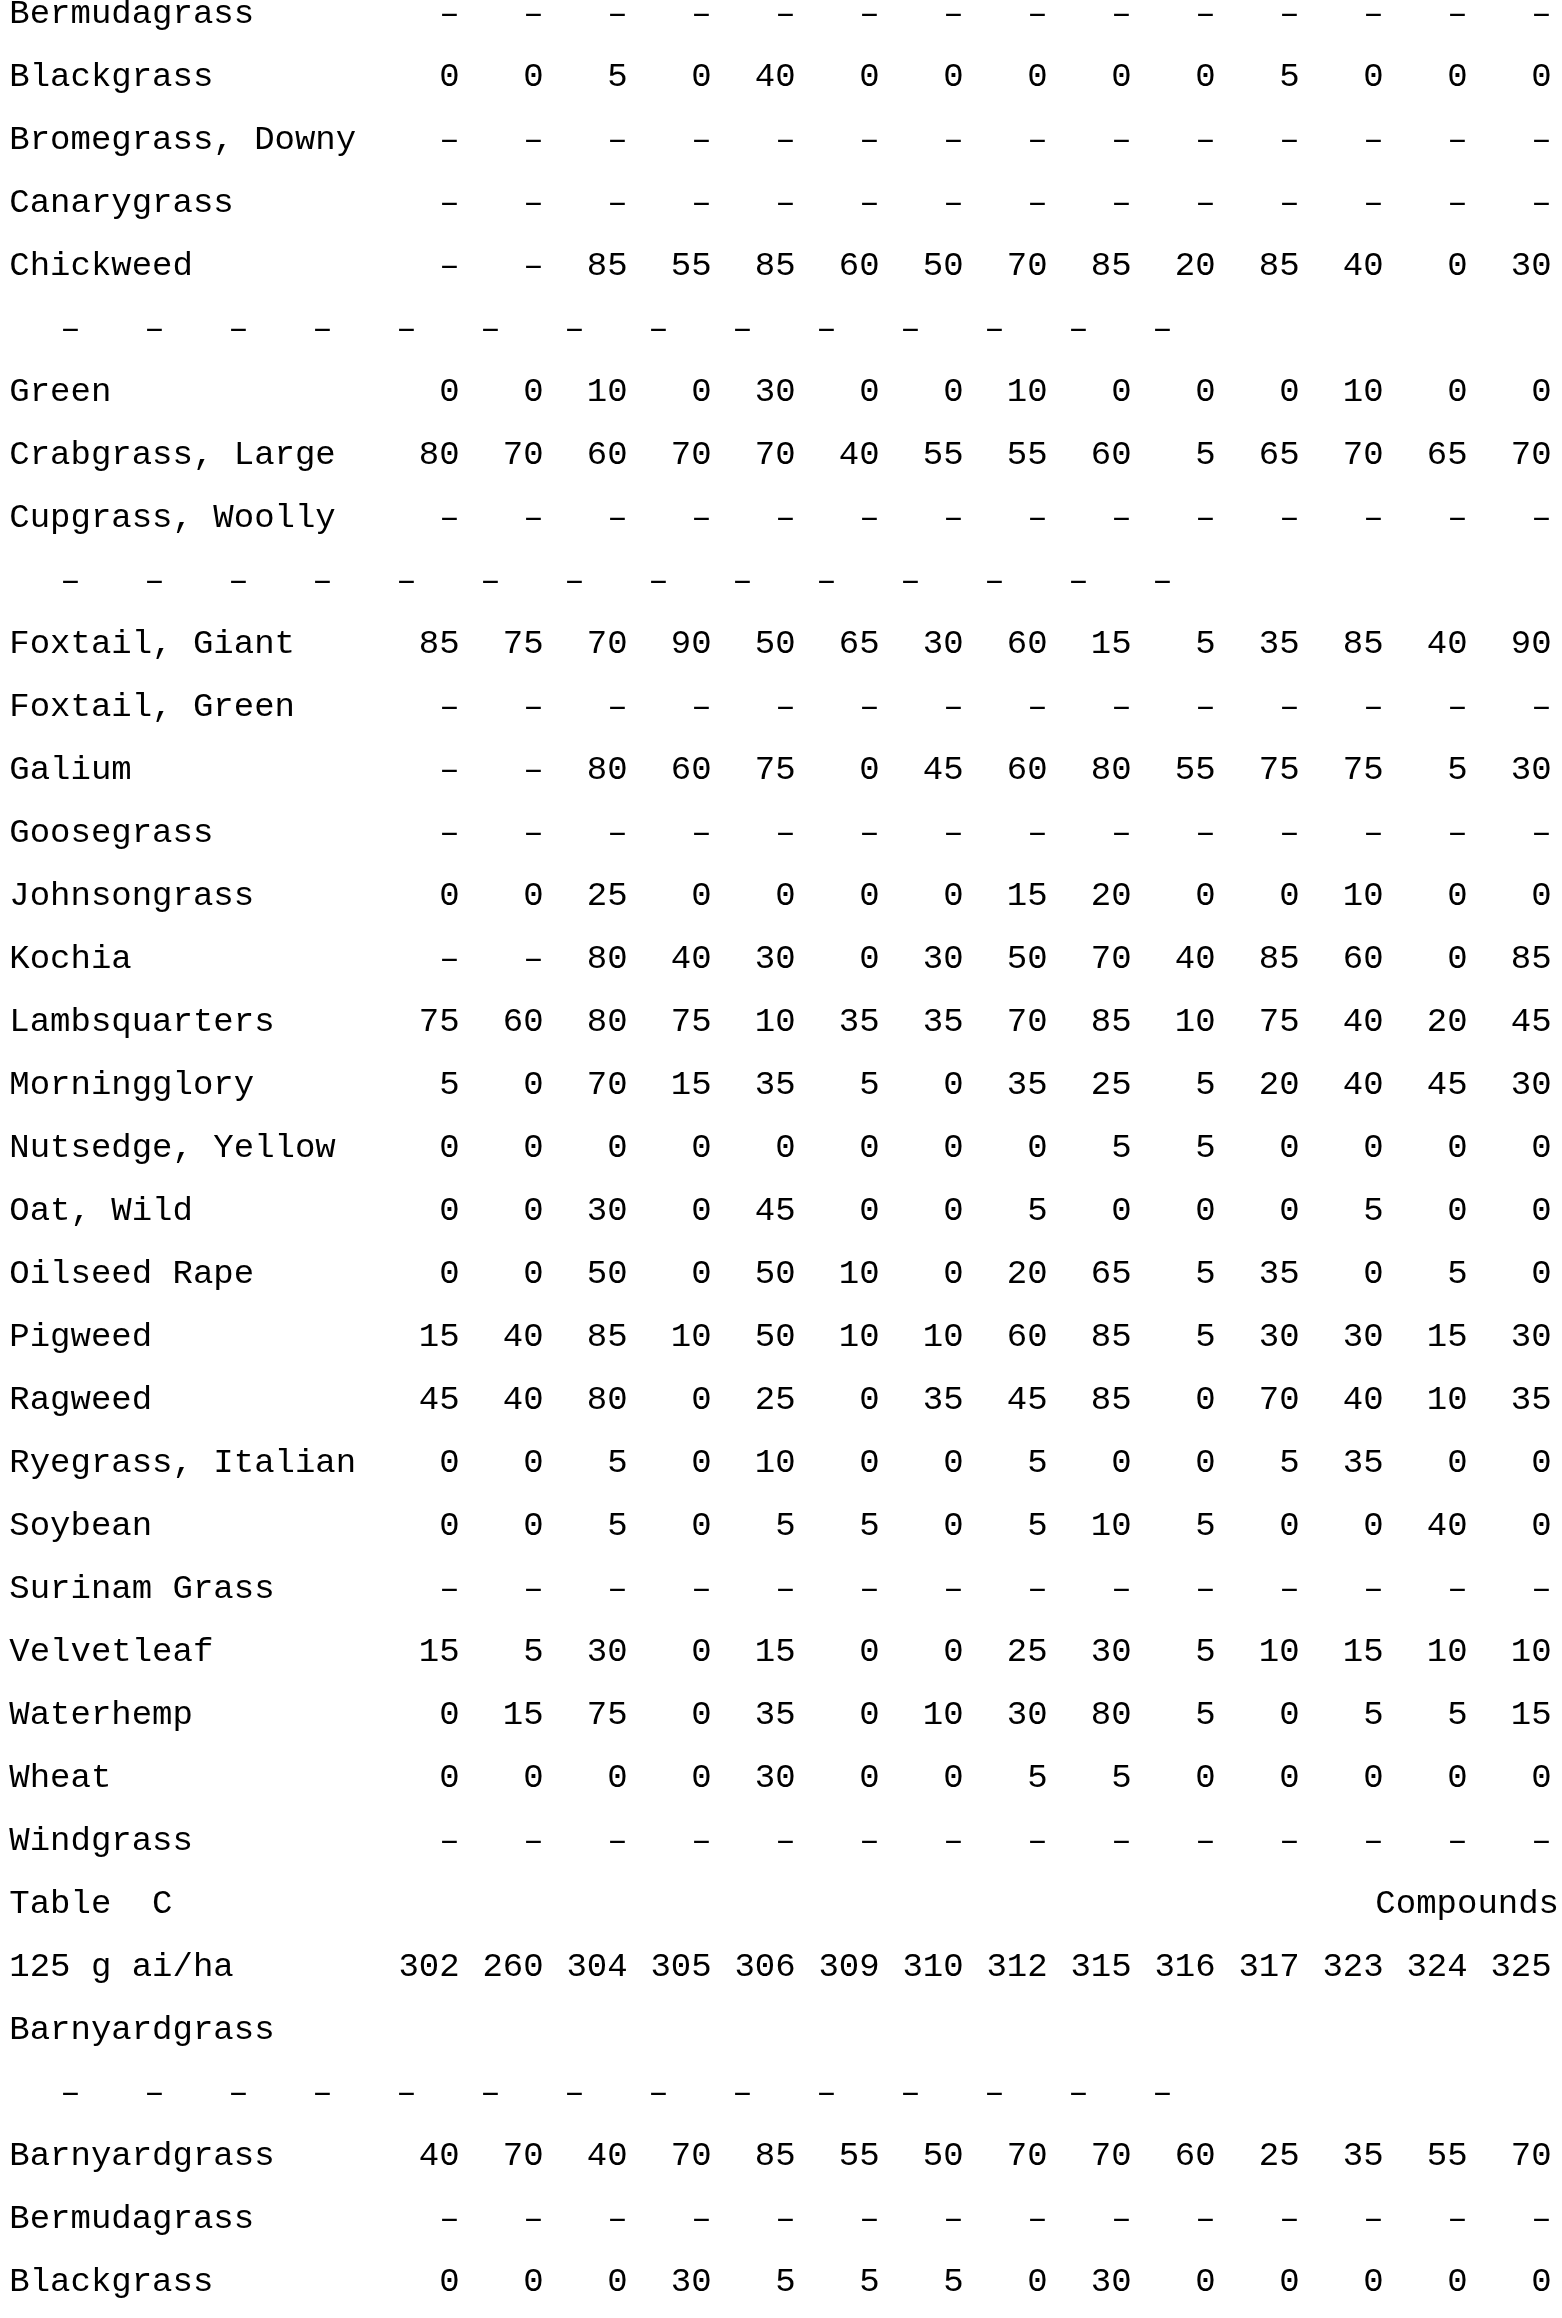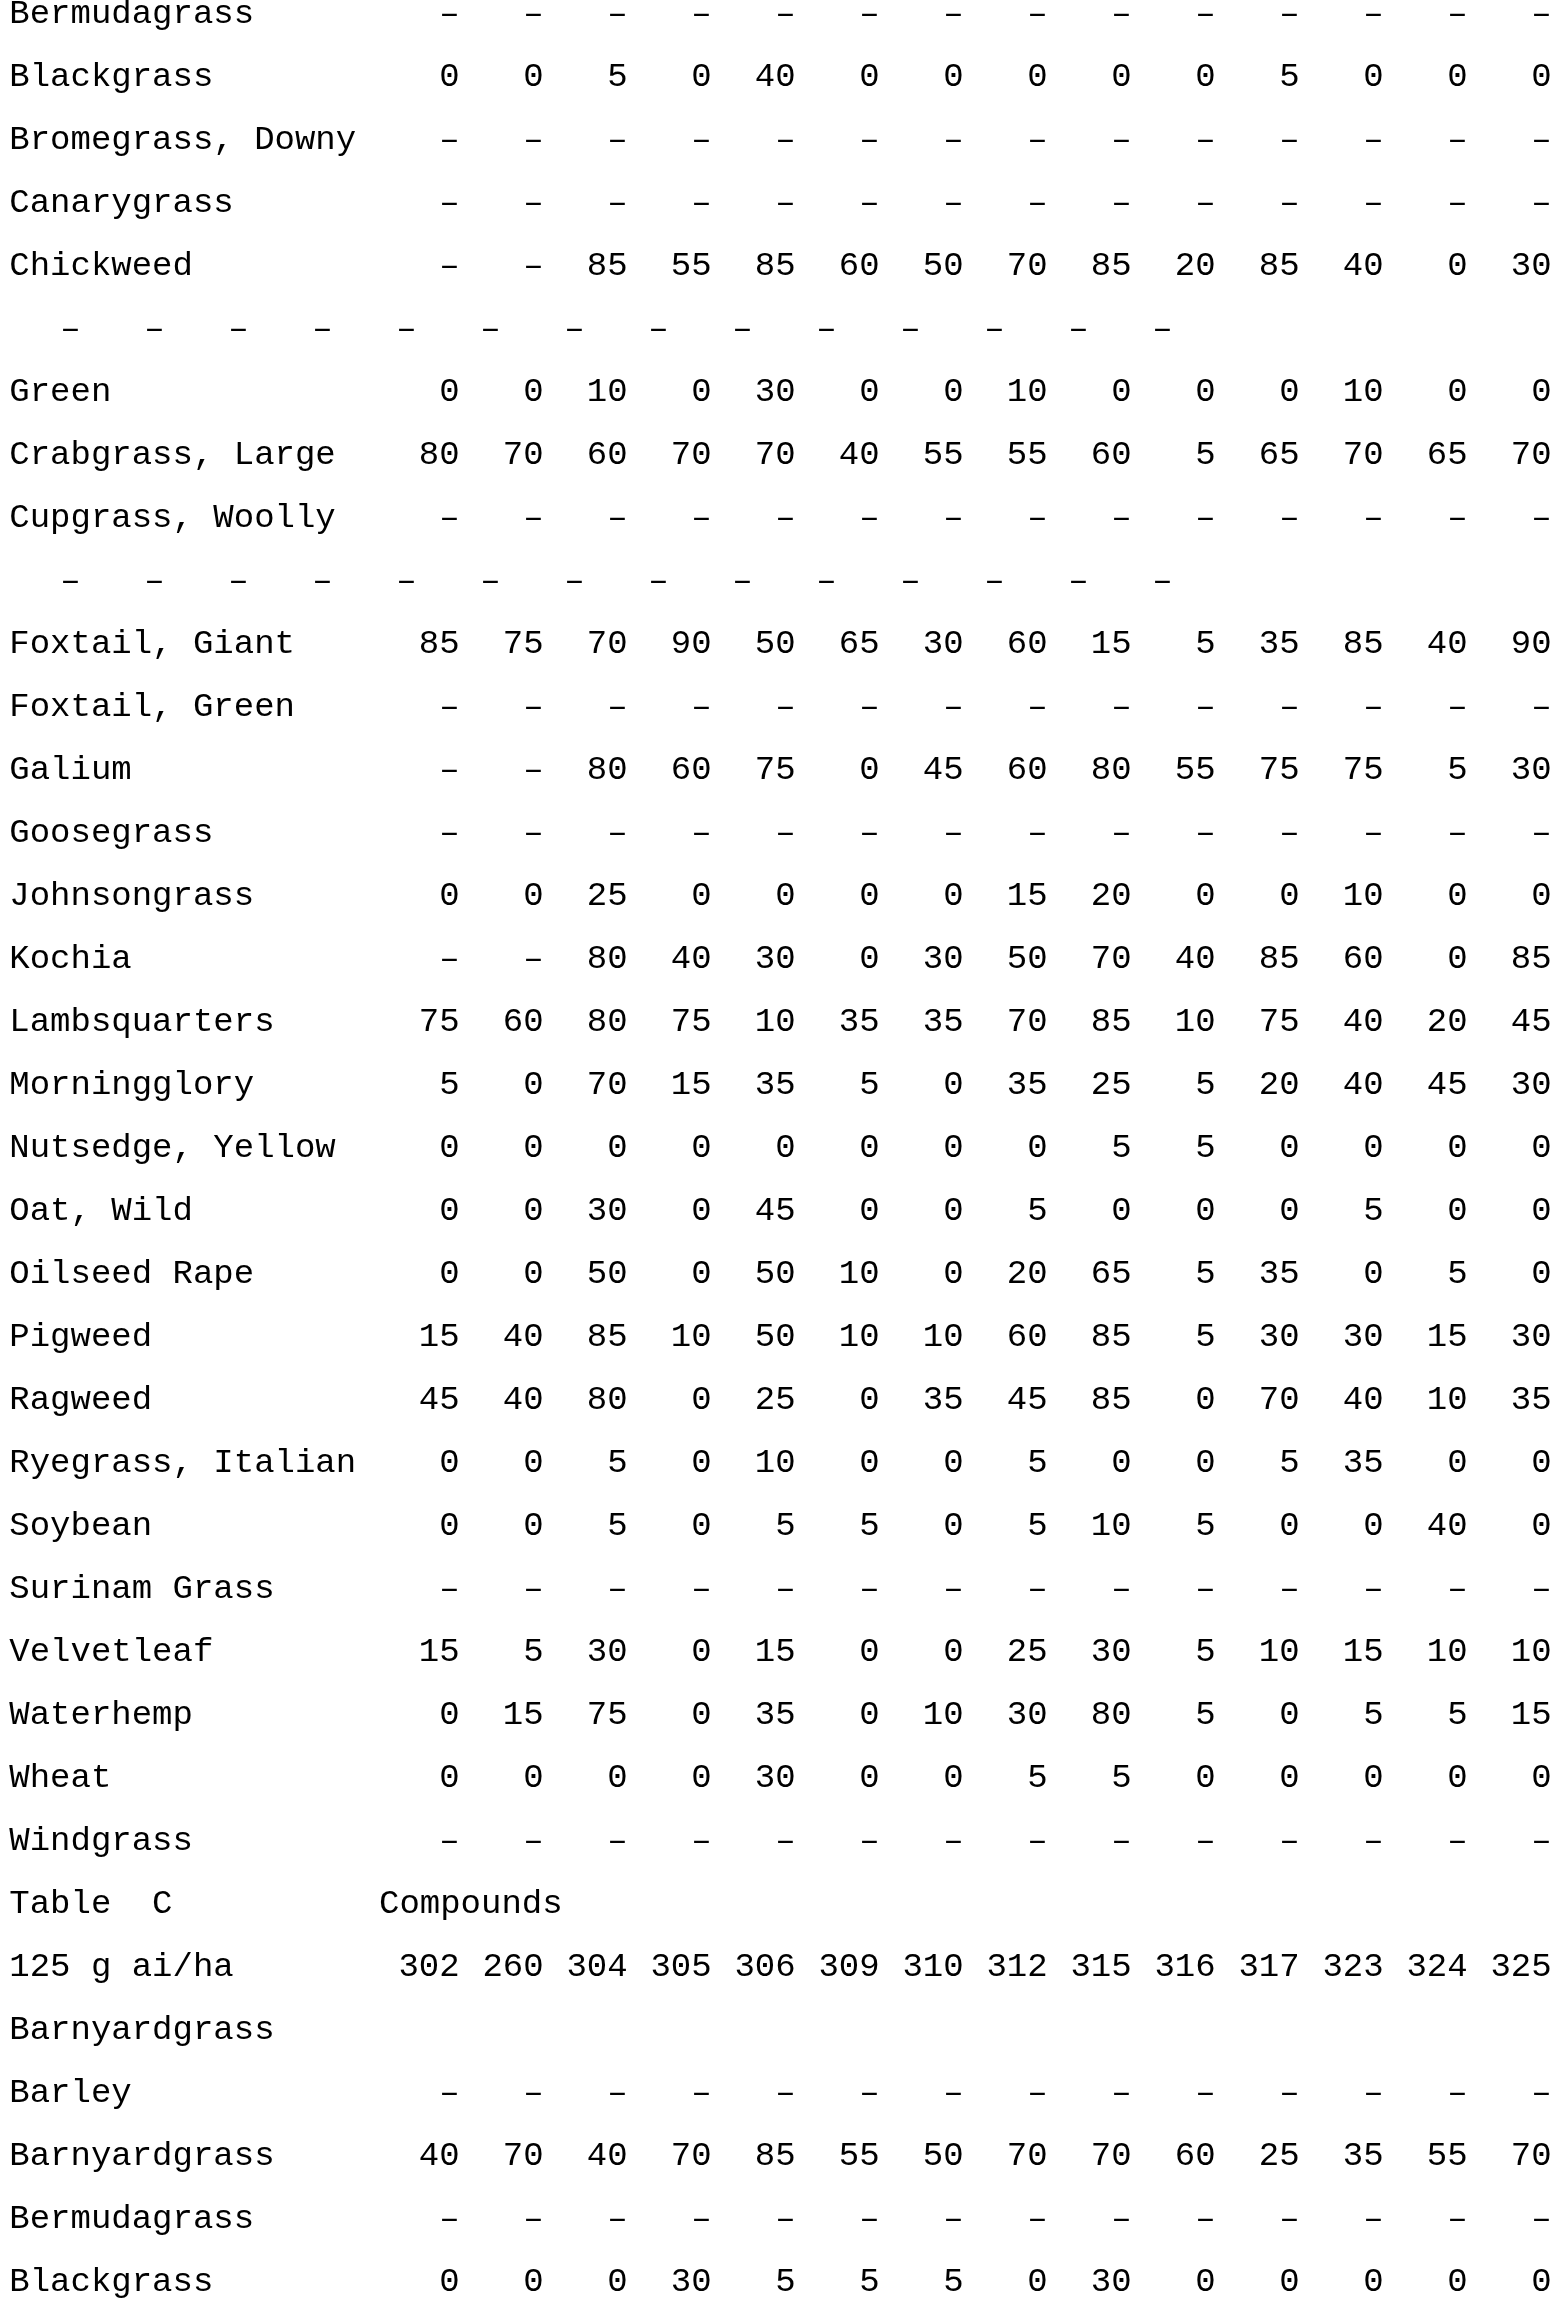--- a/index.html
+++ b/index.html
@@ -33,21 +33,21 @@
     overflow: hidden;
   }
   .val {
     width: 84px;
     padding-right: 3.4px;
     box-sizing: border-box;
     text-align: right;
   }
   .span14 {
     width: 1180px;
-    text-align: left;
+    text-align: right;
   }
 </style>
 </head>
 <body>
 
 <div class="doc">
 
   <div id="upper-rows">
       <div class="row"><div class="label">Bermudagrass</div><div class="val">–</div><div class="val">–</div><div class="val">–</div><div class="val">–</div><div class="val">–</div><div class="val">–</div><div class="val">–</div><div class="val">–</div><div class="val">–</div><div class="val">–</div><div class="val">–</div><div class="val">–</div><div class="val">–</div><div class="val">–</div></div>
       <div class="row"><div class="label">Blackgrass</div><div class="val">0</div><div class="val">0</div><div class="val">5</div><div class="val">0</div><div class="val">40</div><div class="val">0</div><div class="val">0</div><div class="val">0</div><div class="val">0</div><div class="val">0</div><div class="val">5</div><div class="val">0</div><div class="val">0</div><div class="val">0</div></div>
@@ -88,20 +88,20 @@
 
   <div class="row" id="rate-row">
     <div class="label">125 g ai/ha</div>
   <div class="val">302</div><div class="val">260</div><div class="val">304</div><div class="val">305</div><div class="val">306</div><div class="val">309</div><div class="val">310</div><div class="val">312</div><div class="val">315</div><div class="val">316</div><div class="val">317</div><div class="val">323</div><div class="val">324</div><div class="val">325</div></div>
 
   <div class="row">
     <div class="label">Barnyardgrass</div>
   </div>
 
   <div id="lower-rows">
-      <div class="row"><div class="label">Barley</div><div class="val">–</div><div class="val">–</div><div class="val">–</div><div class="val">–</div><div class="val">–</div><div class="val">–</div><div class="val">–</div><div class="val">–</div><div class="val">–</div><div class="val">–</div><div class="val">–</div><div class="val">–</div><div class="val">–</div><div class="val">–</div></div>
+      <div class="row"><div class="val">–</div><div class="val">–</div><div class="val">–</div><div class="val">–</div><div class="val">–</div><div class="val">–</div><div class="val">–</div><div class="val">–</div><div class="val">–</div><div class="val">–</div><div class="val">–</div><div class="val">–</div><div class="val">–</div><div class="val">–</div></div>
       <div class="row"><div class="label">Barnyardgrass</div><div class="val">40</div><div class="val">70</div><div class="val">40</div><div class="val">70</div><div class="val">85</div><div class="val">55</div><div class="val">50</div><div class="val">70</div><div class="val">70</div><div class="val">60</div><div class="val">25</div><div class="val">35</div><div class="val">55</div><div class="val">70</div></div>
       <div class="row"><div class="label">Bermudagrass</div><div class="val">–</div><div class="val">–</div><div class="val">–</div><div class="val">–</div><div class="val">–</div><div class="val">–</div><div class="val">–</div><div class="val">–</div><div class="val">–</div><div class="val">–</div><div class="val">–</div><div class="val">–</div><div class="val">–</div><div class="val">–</div></div>
       <div class="row"><div class="label">Blackgrass</div><div class="val">0</div><div class="val">0</div><div class="val">0</div><div class="val">30</div><div class="val">5</div><div class="val">5</div><div class="val">5</div><div class="val">0</div><div class="val">30</div><div class="val">0</div><div class="val">0</div><div class="val">0</div><div class="val">0</div><div class="val">0</div></div>
     </div>
 
 </div>
 
 
 </body></html>

